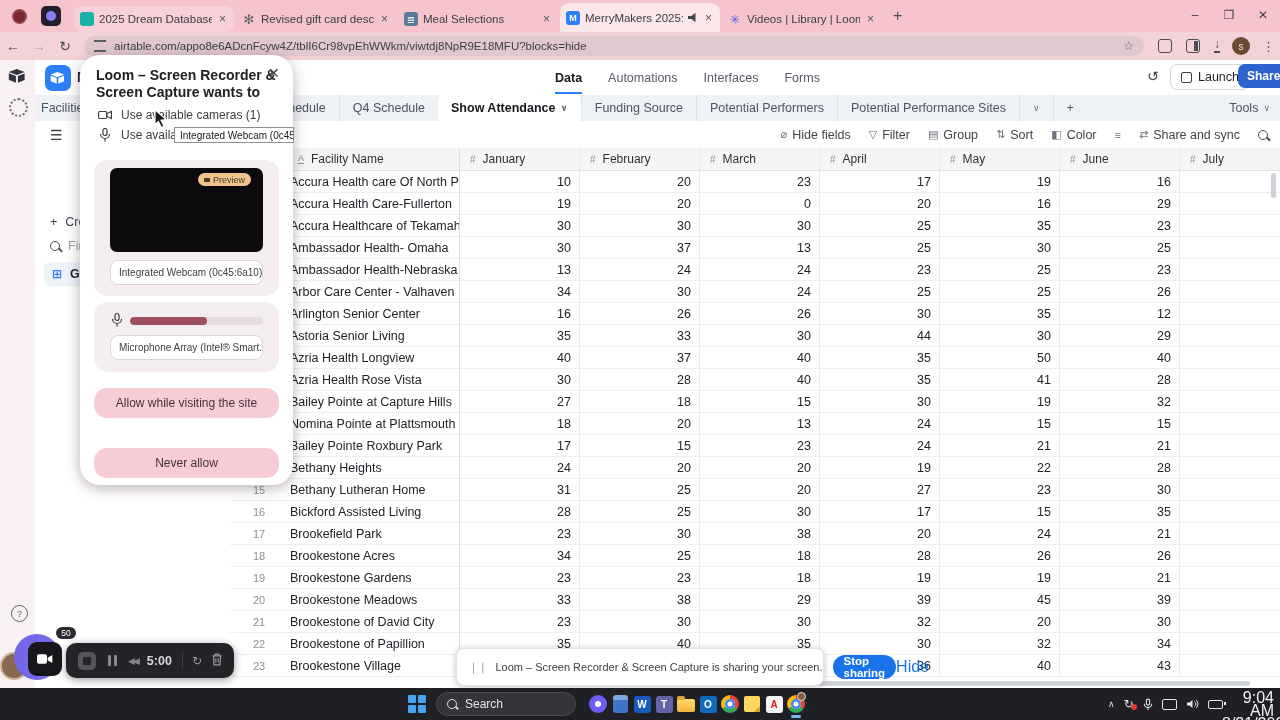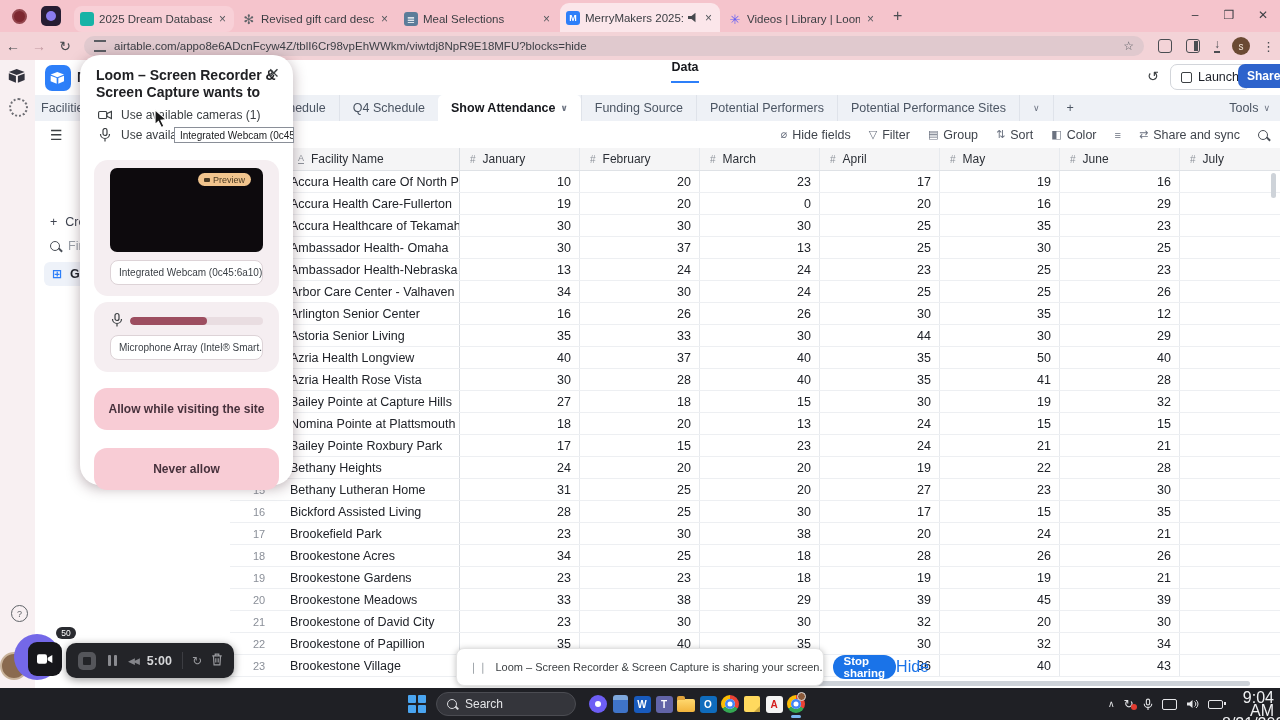--- a/index.html
+++ b/index.html
@@ -43,21 +43,21 @@
   .dots{margin-left:12px;color:#4a4d52;font-size:13px;letter-spacing:0;}
   
   #page{left:0;top:60px;width:1280px;height:628px;background:#fff;}
   #leftstrip{left:0;top:0;width:35px;height:628px;background:#f8f0f2;}
   .at-logo{left:8px;top:8px;width:19px;height:16px;}
   .spinner{left:9px;top:38px;width:15px;height:15px;border:2px dotted #6e6e74;border-radius:50%;}
   .help-q{left:11px;top:545px;width:15px;height:15px;border:1.5px solid #5f6368;border-radius:50%;color:#5f6368;font-size:9px;display:flex;align-items:center;justify-content:center;}
   #appheader{left:35px;top:0;width:1245px;height:35px;background:#fff;}
   #appicon{left:10px;top:5px;width:26px;height:26px;border-radius:7px;background:#2d7ff9;display:flex;align-items:center;justify-content:center;}
   #appname{left:42px;top:9px;font-size:14px;font-weight:bold;color:#1d2129;}
-  #topnav{left:520px;top:0;width:260px;height:35px;display:flex;align-items:center;gap:26px;font-size:12.5px;color:#545a63;flex-direction:column;}
+  #topnav{left:520px;top:0;width:260px;height:35px;display:flex;align-items:center;gap:26px;font-size:12.5px;color:#545a63;}
   #topnav .active{color:#16181d;font-weight:bold;position:relative;}
   #topnav .active::after{content:"";position:absolute;left:0;right:0;bottom:-9px;height:2px;background:#2d7ff9;}
   .hist{left:1112px;top:8px;font-size:14px;color:#3c4043;}
   #launch-btn{left:1135px;top:4px;height:24px;padding:0 10px;border:1px solid #d2d5da;border-radius:7px;display:flex;align-items:center;gap:6px;font-size:12.5px;color:#1d2129;background:#fff;}
   .launch-ic{width:9px;height:9px;border:1.5px solid #3c4043;border-radius:2px;}
   #share-btn{left:1203px;top:4px;height:24px;padding:0 9px;border-radius:7px;background:#2d63cc;color:#fff;font-size:12px;font-weight:bold;display:flex;align-items:center;}
   #tablesbar{left:35px;top:35px;width:1245px;height:26px;background:#eef1f6;display:flex;align-items:center;font-size:12.5px;color:#4b5563;}
   #tbl-left{margin-left:6px;}
   #tbl-tabs{display:flex;align-items:center;height:26px;margin-left:170px;}
   .tbl-tab{padding:0 13px;height:26px;display:flex;align-items:center;gap:5px;border-left:1px solid #dfe3ea;}
@@ -106,21 +106,21 @@
   #tooltip{left:94px;top:72px;width:120px;height:16px;background:#fff;border:1px solid #8a8f98;font-size:10px;color:#202124;display:flex;align-items:center;padding:0 5px;box-sizing:border-box;z-index:5;white-space:nowrap;overflow:hidden;}
   .card{position:absolute;left:14px;width:185px;background:#f5eef1;border-radius:14px;}
   #card-cam{top:105px;height:136px;}
   #card-mic{top:247px;height:70px;}
   #preview{left:16px;top:8px;width:153px;height:84px;background:#0d0a0d;border-radius:7px;}
   #preview-badge{left:88px;top:5px;height:13px;padding:0 6px;border-radius:7px;background:#f1c48d;color:#4a3a22;font-size:9px;display:flex;align-items:center;gap:3px;}
   .pb-cam{width:6px;height:4px;background:#4a3a22;border-radius:1px;position:relative;}
   .dd{position:absolute;left:16px;width:153px;height:25px;background:#fff;border:1px solid #ddd3d7;border-radius:8px;display:flex;align-items:center;justify-content:space-between;padding:0 8px;box-sizing:border-box;font-size:10px;color:#3a3f45;white-space:nowrap;overflow:hidden;}
   #micbar{left:36px;top:15px;width:133px;height:8px;border-radius:4px;background:#e9dde1;overflow:hidden;}
   #micbar .fill{height:100%;width:58%;background:#9d4e60;border-radius:4px;}
-  .allow-btn{position:absolute;left:14px;width:185px;height:42px;border-radius:13px;background:#f8ccd5;color:#47313c;font-size:12px;font-weight:bold;display:flex;align-items:center;justify-content:center;}
+  .allow-btn{position:absolute;left:14px;width:185px;height:30px;border-radius:13px;background:#f8ccd5;color:#47313c;font-size:12px;font-weight:normal;display:flex;align-items:center;justify-content:center;}
   
   #loombar{left:66px;top:643px;width:168px;height:35px;background:#232428;border-radius:10px;z-index:22;box-shadow:0 2px 8px rgba(0,0,0,.4);display:flex;align-items:center;}
   .stopb{width:18px;height:18px;border-radius:5px;background:#55565b;margin-left:12px;display:flex;align-items:center;justify-content:center;}
   .stopb i{width:8px;height:8px;background:#232428;border-radius:1px;}
   .pauseb{display:flex;gap:3px;margin-left:12px;}
   .pauseb i{width:3px;height:11px;background:#8a8b90;border-radius:1px;}
   .rewb{margin-left:11px;color:#84858a;font-size:9px;letter-spacing:-2px;}
   .timer{margin-left:9px;font-size:12.5px;font-weight:bold;color:#d7d8da;}
   .vsep{width:1px;height:17px;background:#3c3d42;margin-left:10px;}
   .restb,.trashb{margin-left:9px;color:#9a9b9f;font-size:12px;}

